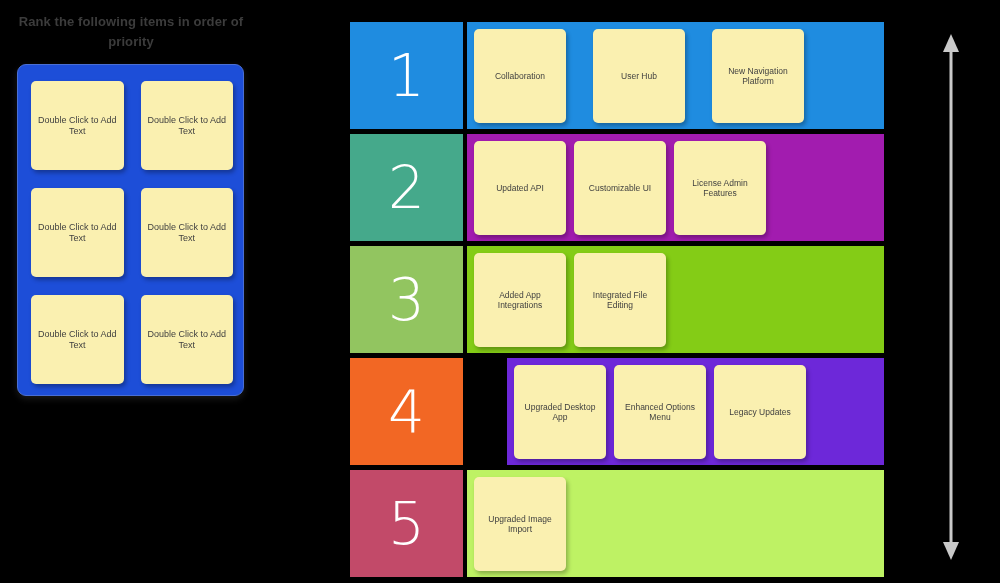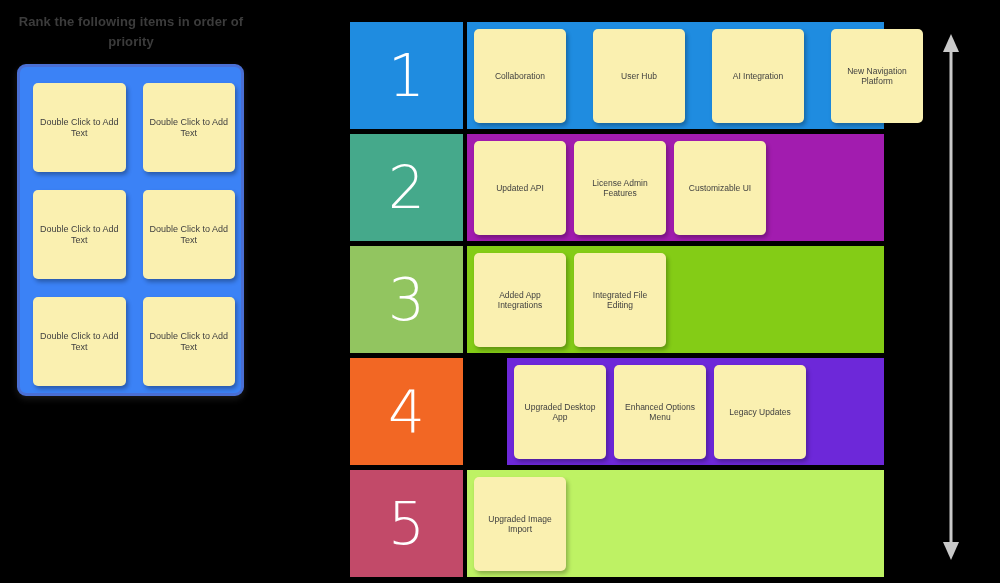--- a/index.html
+++ b/index.html
@@ -41,22 +41,22 @@
     color: #3c3c3c;
     letter-spacing: 0.1px;
   }
 
   #note-board {
     position: absolute;
     left: 17px;
     top: 64px;
     width: 227px;
     height: 332px;
-    background: #3b82f6;
-    border: 3px solid #701a75;
+    background: #1d4ed8;
+    border: 1px solid #701a75;
     border-radius: 9px;
     box-shadow: 0 3px 7px rgba(255,255,255,0.10);
   }
 
   #note-grid {
     position: absolute;
     left: 13px;
     top: 16px;
     width: 202px;
     height: 303px;
@@ -178,31 +178,30 @@
 
   </div>
 
   <div id="rank-grid">
       <div class="rank-row">
         <div class="rank-number-cell" style="background: rgb(31, 140, 224);">1</div>
         <div class="rank-divider"></div>
         <div class="rank-cards" style="background: rgb(31, 140, 224); gap: 27px;">
           <div class="rank-card">Collaboration</div>
           <div class="rank-card">User Hub</div>
-          <div class="rank-card">AI Integration</div>
           <div class="rank-card">New Navigation Platform</div>
         </div>
       </div>
       <div class="rank-row">
         <div class="rank-number-cell" style="background: rgb(69, 169, 139);">2</div>
         <div class="rank-divider"></div>
         <div class="rank-cards" style="background: #a21caf;">
           <div class="rank-card">Updated API</div>
+          <div class="rank-card">Customizable UI</div>
           <div class="rank-card">License Admin Features</div>
-          <div class="rank-card">Customizable UI</div>
         </div>
       </div>
       <div class="rank-row">
         <div class="rank-number-cell" style="background: rgb(146, 197, 96);">3</div>
         <div class="rank-divider"></div>
         <div class="rank-cards" style="background: #84cc16;">
           <div class="rank-card">Added App Integrations</div>
           <div class="rank-card">Integrated File Editing</div>
         </div>
       </div>

